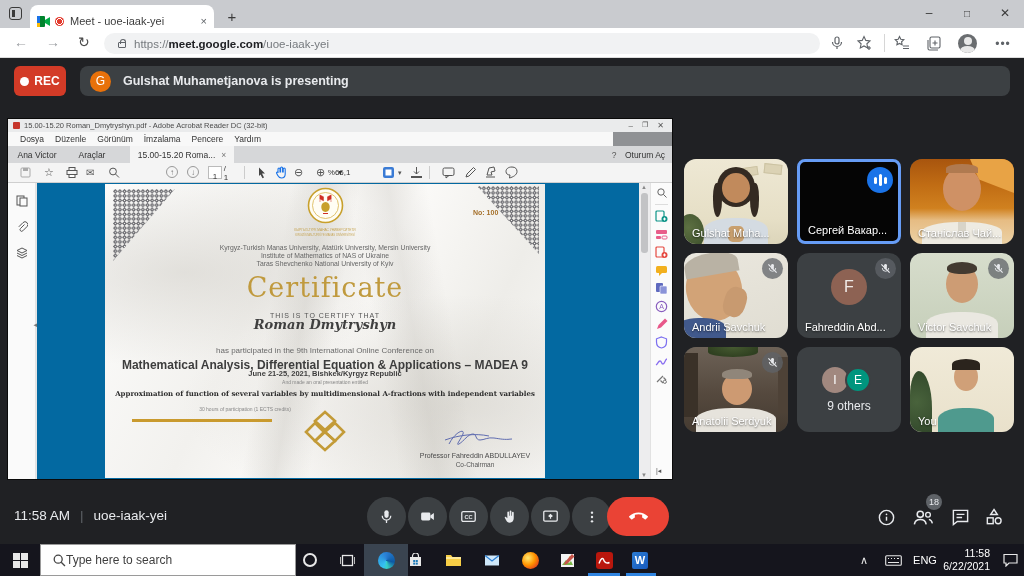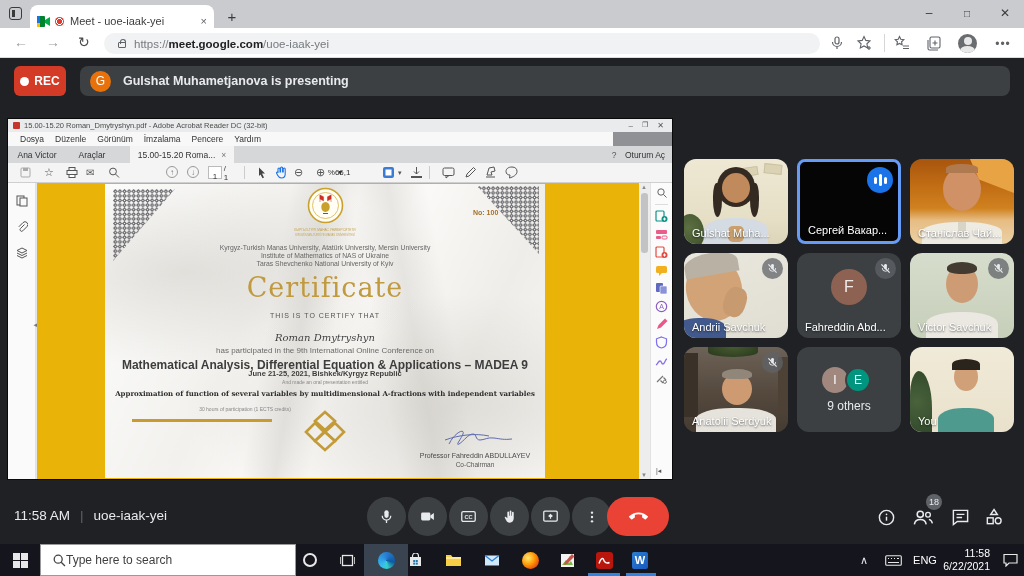--- a/index.html
+++ b/index.html
@@ -32,21 +32,21 @@
 .pdftabs{position:absolute;left:0;top:27px;width:664px;height:17px;background:#d6d7d9}
 .ptab{position:absolute;top:0;height:17px;display:flex;align-items:center;justify-content:center;font-size:8.5px;color:#333}
 .pdftb{position:absolute;left:0;top:44px;width:664px;height:20px;background:#f4f4f4;border-bottom:1px solid #cfcfcf}
 .pdftb span,.pdftb div,.pdftb svg{position:absolute;top:0;height:19px;display:flex;align-items:center;justify-content:center}
 .pdftb svg{top:3px;height:13px}
 .pdfbody{position:absolute;left:0;top:64px;width:664px;height:296px}
 .pdfleft{position:absolute;left:0;top:0;width:28px;height:296px;background:#fafafa;border-right:1px solid #e2e2e2}
 .pdfright{position:absolute;right:0;top:0;width:22px;height:296px;background:#fbfbfb;border-left:1px solid #e2e2e2;display:flex;flex-direction:column;align-items:center;padding-top:4px;gap:5px}
 .pdfscroll{position:absolute;right:22px;top:0;width:11px;height:296px;background:#ededee}
 .thumb{position:absolute;left:2px;top:10px;width:7px;height:60px;background:#c2c3c5;border-radius:3px}
-.canvas{position:absolute;left:29px;top:0;width:612px;height:296px;background:#eab308}
+.canvas{position:absolute;left:29px;top:0;width:612px;height:296px;background:#0369a1}
 
 .page{position:absolute;left:68px;top:1px;width:440px;height:294px;background:
  linear-gradient(100deg, rgba(0,0,0,0) 38%, rgba(188,185,178,.30) 45%, rgba(0,0,0,0) 52%),
  linear-gradient(80deg, rgba(0,0,0,0) 60%, rgba(188,185,178,.28) 68%, rgba(0,0,0,0) 76%),
  radial-gradient(ellipse 420px 160px at 18% 30%, rgba(205,202,195,.5), rgba(255,255,255,0) 60%),
  radial-gradient(ellipse 500px 200px at 80% 75%, rgba(210,207,200,.55), rgba(255,255,255,0) 55%),
  linear-gradient(115deg,#fdfdfc 0%,#f2f1ee 35%,#fbfaf8 55%,#eeede9 78%,#f9f8f6 100%)}
 .cline{position:absolute;left:0;width:100%;text-align:center;color:#6b6b6b}
 .cert-title{font-family:"DejaVu Serif",serif;font-size:27px;color:#c09a3e;letter-spacing:1px}
 .script{font-family:"DejaVu Serif",serif;font-style:italic;font-weight:700;color:#3f3f3f}
@@ -279,21 +279,21 @@
             <path d="M18.5 15c2.6 0 4.2 2.2 4.2 4.8 0 3-1.6 5.2-4.2 5.2s-4.2-2.2-4.2-5.2c0-2.6 1.6-4.8 4.2-4.8z" fill="#c8a02c"></path>
             <path d="M16 26.5h5" stroke="#cf2e24" stroke-width="1"></path>
           </svg>
           <div class="cline" style="top:43px;font-size:4px;color:#c09a3e;transform:scale(.8);opacity:.9">КЫРГЫЗ-ТҮРК МАНАС УНИВЕРСИТЕТИ</div>
           <div class="cline" style="top:48px;font-size:4px;color:#c09a3e;transform:scale(.68);opacity:.85">KIRGIZİSTAN-TÜRKİYE MANAS ÜNİVERSİTESİ</div>
           <div class="cline" style="top:60px;font-size:6.8px;color:#666">Kyrgyz-Turkish Manas University, Atatürk University, Mersin University</div>
           <div class="cline" style="top:68px;font-size:6.8px;color:#666">Institute of Mathematics of NAS of Ukraine</div>
           <div class="cline" style="top:76px;font-size:6.8px;color:#666">Taras Shevchenko National University of Kyiv</div>
           <div class="cline cert-title" style="top:88px">Certificate</div>
           <div class="cline" style="top:128px;font-size:7px;letter-spacing:1px;color:#555">THIS IS TO CERTIFY THAT</div>
-          <div class="cline script" style="top:148px;font-size:10px;font-weight:400">Roman Dmytryshyn</div>
+          <div class="cline script" style="top:133px;font-size:13px;font-weight:700">Roman Dmytryshyn</div>
           <div class="cline" style="top:162px;font-size:8px;color:#6a6a6a">has participated in the 9th International Online Conference on</div>
           <div class="cline" style="top:174px;font-size:12px;font-weight:700;color:#3d3d3d">Mathematical Analysis, Differential Equation &amp; Applications – MADEA 9</div>
           <div class="cline" style="top:185px;font-size:7.5px;font-weight:700;color:#3d3d3d">June 21-25, 2021, Bishkek/Kyrgyz Republic</div>
           <div class="cline" style="top:195px;font-size:5px;color:#888">And made an oral presentation entitled</div>
           <div class="cline" style="top:205px;font-size:7px;font-weight:700;font-family:'DejaVu Serif',serif;color:#2e2e2e;white-space:nowrap">Approximation of function of several variables by multidimensional A-fractions with independent variables</div>
           <div class="cline" style="top:222px;left:40px;width:200px;font-size:5px;color:#888">30 hours of participation (1 ECTS credits)</div>
           <div style="position:absolute;left:27px;top:235px;width:140px;height:3px;background:#c99a2e"></div>
           <svg style="position:absolute;left:196px;top:226px" width="48" height="42" viewBox="0 0 48 42">
             <g fill="none" stroke="#c39b38" stroke-width="2.6">
                 <path d="M14 11L24 2l10 9-10 9z"></path>

